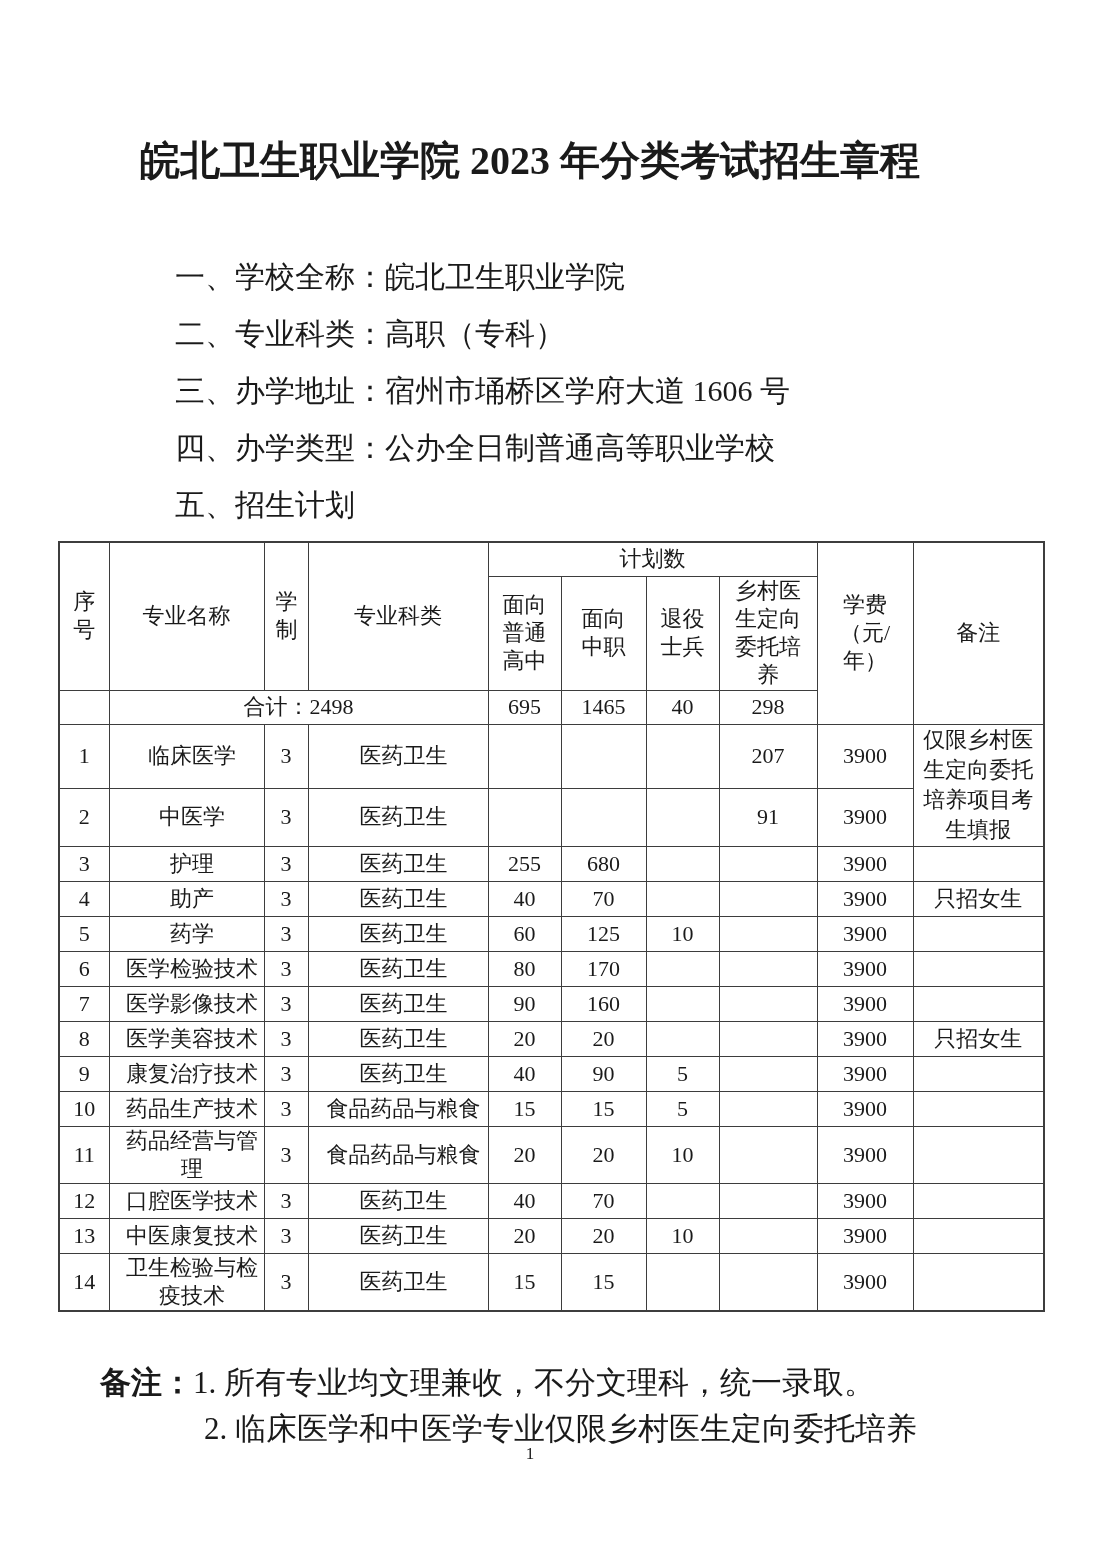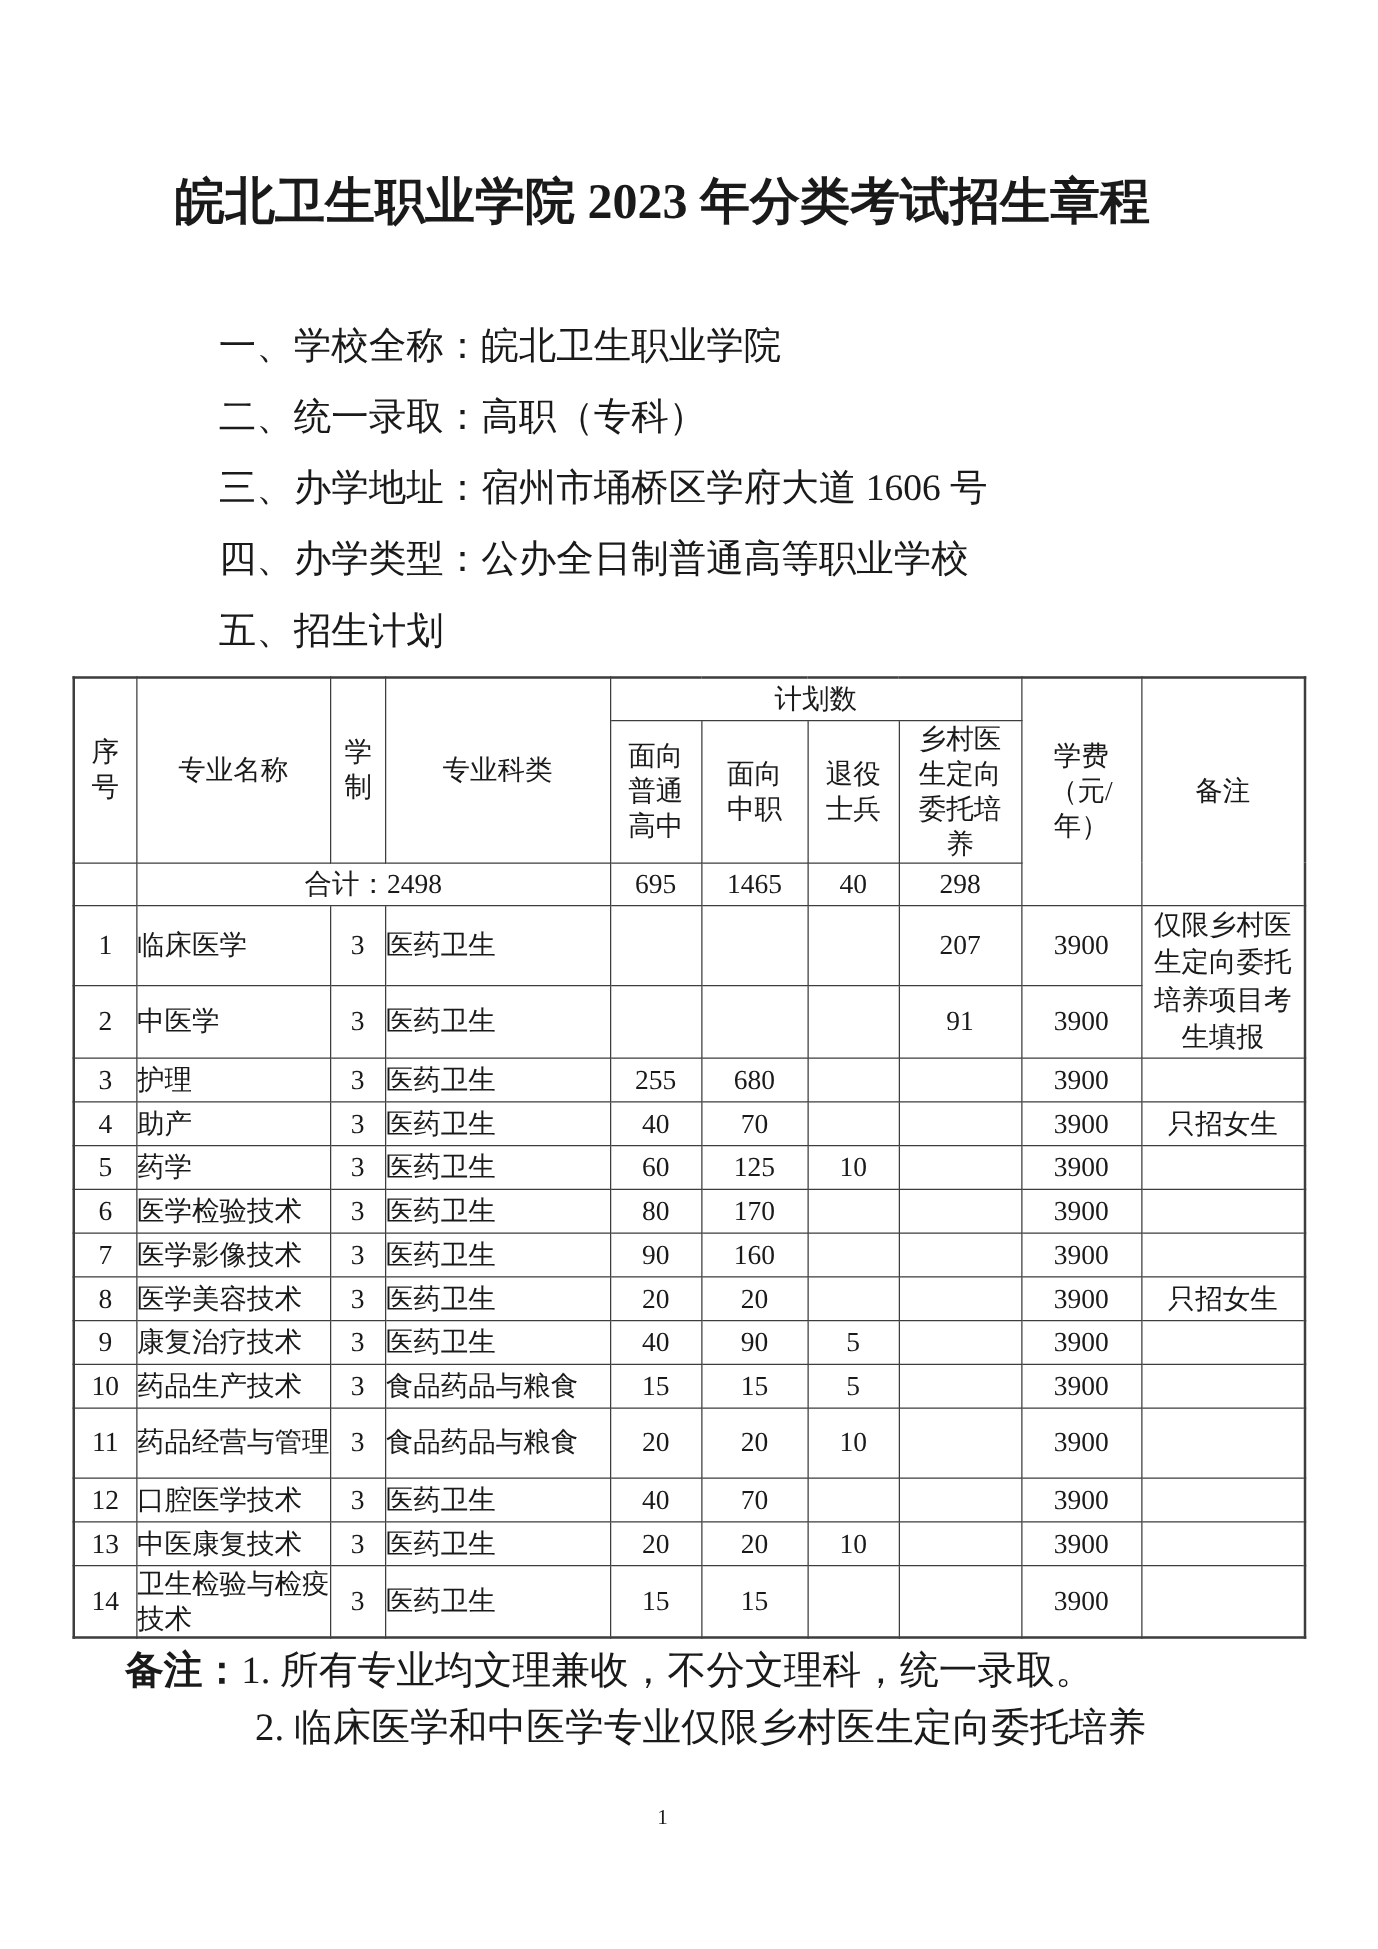--- a/index.html
+++ b/index.html
@@ -21,53 +21,53 @@
   .table-wrap { position:absolute; top:541px; left:58px; }
   table.plan-table {
     border-collapse:collapse; table-layout:fixed; width:985px;
     border:2px solid #3d3d3d;
   }
   .plan-table td {
     border:1.6px solid #3d3d3d;
     font-size:22px; text-align:center; vertical-align:middle;
     padding:0; overflow:hidden; line-height:28px;
   }
-  .plan-table td.left { text-align:left; padding-left:0;margin-left:25px; }
+  .plan-table td.left { text-align:center; padding-left:11px;margin-left:25px; }
   tr.h-head1 { height:34px; }
   tr.h-head2 { height:114px; }
   tr.h-total { height:34px;margin-top:20px; }
   tr.h-r1 { height:64px; }
   tr.h-r2 { height:58px; }
   tr.h-std { height:35px; }
   tr.h-tall { height:56px; }
   td.pad-xh { padding:0 13px; }
   td.pad-xz { padding:0 11px; }
   td.pad-gz { padding:0 8px; }
   td.pad-zz { padding:0 13px; }
   td.pad-xc { padding:0 6px;text-align:center; }
   td.pad-xf { padding:12px 21px; }
   td.note-cell { padding:0 8px; line-height:30px; }
 
   .notes { position:absolute; top:1318px; left:100px; font-size:31px; }
   .notes .bold { font-weight:bold; }
-  .notes-line1 { line-height:36px; white-space:nowrap; }
+  .notes-line1 { line-height:36px; white-space:nowrap;margin-top:47px; }
   .notes-line2 { margin-top:10px; padding-left:104px; line-height:36px; white-space:nowrap; }
 
   .page-num { position:absolute; top:1444px; left:0; width:100%; text-align:center; font-size:17px; }
 </style>
 </head>
 <body>
 
 <div class="page">
 
   <div class="doc-title">皖北卫生职业学院 2023 年分类考试招生章程</div>
 
   <div class="info-list">
     <div class="info-item">一、学校全称：皖北卫生职业学院</div>
-    <div class="info-item">二、统一录取：高职（专科）</div>
+    <div class="info-item">二、专业科类：高职（专科）</div>
     <div class="info-item">三、办学地址：宿州市埇桥区学府大道 1606 号</div>
     <div class="info-item">四、办学类型：公办全日制普通高等职业学校</div>
     <div class="info-item">五、招生计划</div>
   </div>
 
   <div class="table-wrap">
     <table class="plan-table">
       <colgroup>
         <col style="width:50px">
           <col style="width:155px">

